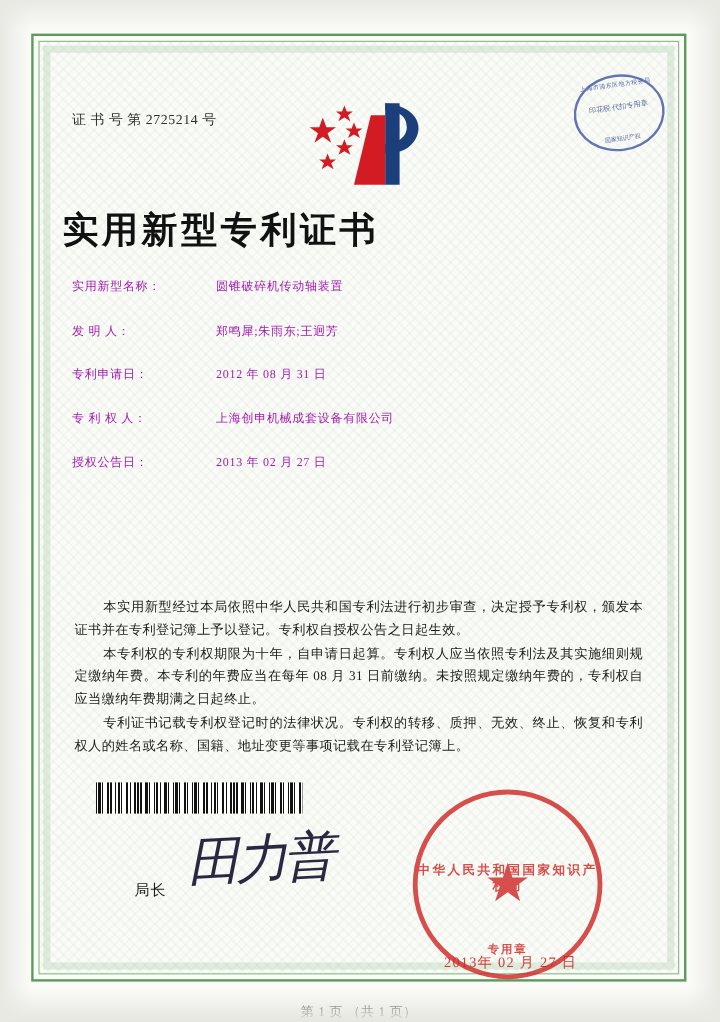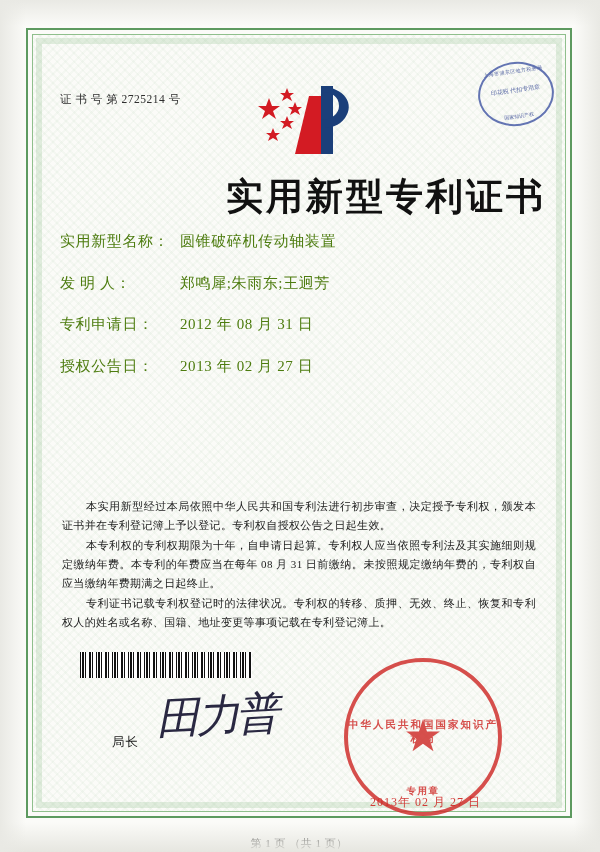--- a/index.html
+++ b/index.html
@@ -122,37 +122,37 @@
     position: absolute;
     left: 195px; top: 22px;
     width: 112px; height: 90px;
   }
 
   
   .title {
     position: absolute;
     left: 0; top: 118px;
     width: 494px;
-    text-align: right;
-    font-size: 37px;
+    text-align: left;
+    font-size: 30px;
     font-weight: bold;
     letter-spacing: 3px;
     color: #111;
     font-family: "Liberation Serif", "DejaVu Serif", serif;
   }
 
   
   .fields {
     position: absolute;
     left: 8px; top: 178px;
     width: 478px;
   }
   .field-row {
-    font-size: 15px;
-    color: #4d7c0f;
+    font-size: 10px;
+    color: #a21caf;
     margin-bottom: 22.5px;
     letter-spacing: .6px;
     white-space: nowrap;
   }
   .field-label {
     display: inline-block;
     min-width: 120px;
   }
   .field-value { }
 
@@ -290,20 +290,23 @@
       <div class="field-row">
         <span class="field-label">实用新型名称：</span><span class="field-value">圆锥破碎机传动轴装置</span>
       </div>
       <div class="field-row">
         <span class="field-label">发  明  人：</span><span class="field-value">郑鸣犀;朱雨东;王迥芳</span>
       </div>
       <div class="field-row">
         <span class="field-label">专利申请日：</span><span class="field-value">2012 年 08 月 31 日</span>
       </div>
       <div class="field-row">
+        <span class="field-label">专 利 权 人：</span><span class="field-value">上海创申机械成套设备有限公司</span>
+      </div>
+      <div class="field-row">
         <span class="field-label">授权公告日：</span><span class="field-value">2013 年 02 月 27 日</span>
       </div>
     </div>
 
     <div class="paras">
       <div class="para">本实用新型经过本局依照中华人民共和国专利法进行初步审查，决定授予专利权，颁发本证书并在专利登记簿上予以登记。专利权自授权公告之日起生效。</div>
       <div class="para">本专利权的专利权期限为十年，自申请日起算。专利权人应当依照专利法及其实施细则规定缴纳年费。本专利的年费应当在每年 08 月 31 日前缴纳。未按照规定缴纳年费的，专利权自应当缴纳年费期满之日起终止。</div>
       <div class="para">专利证书记载专利权登记时的法律状况。专利权的转移、质押、无效、终止、恢复和专利权人的姓名或名称、国籍、地址变更等事项记载在专利登记簿上。</div>
     </div>
 

